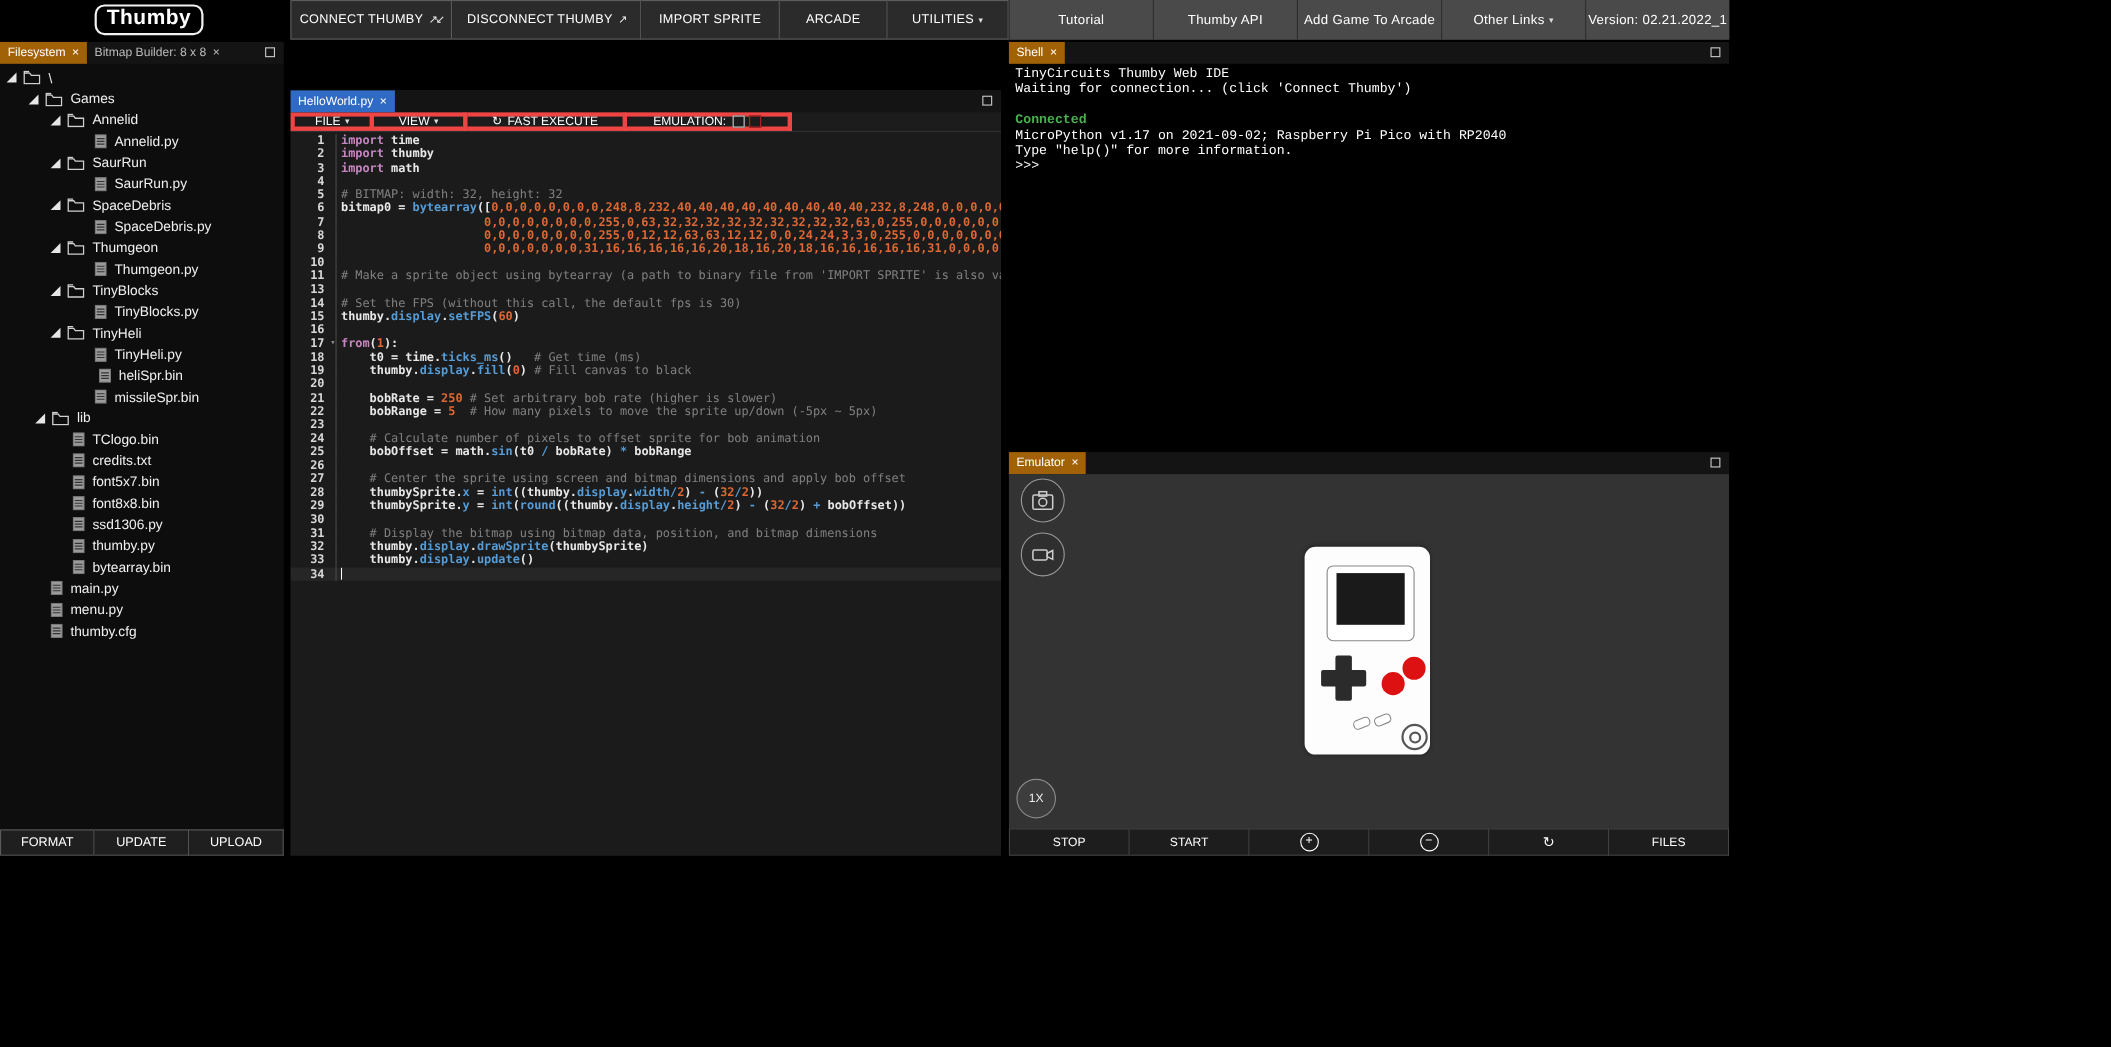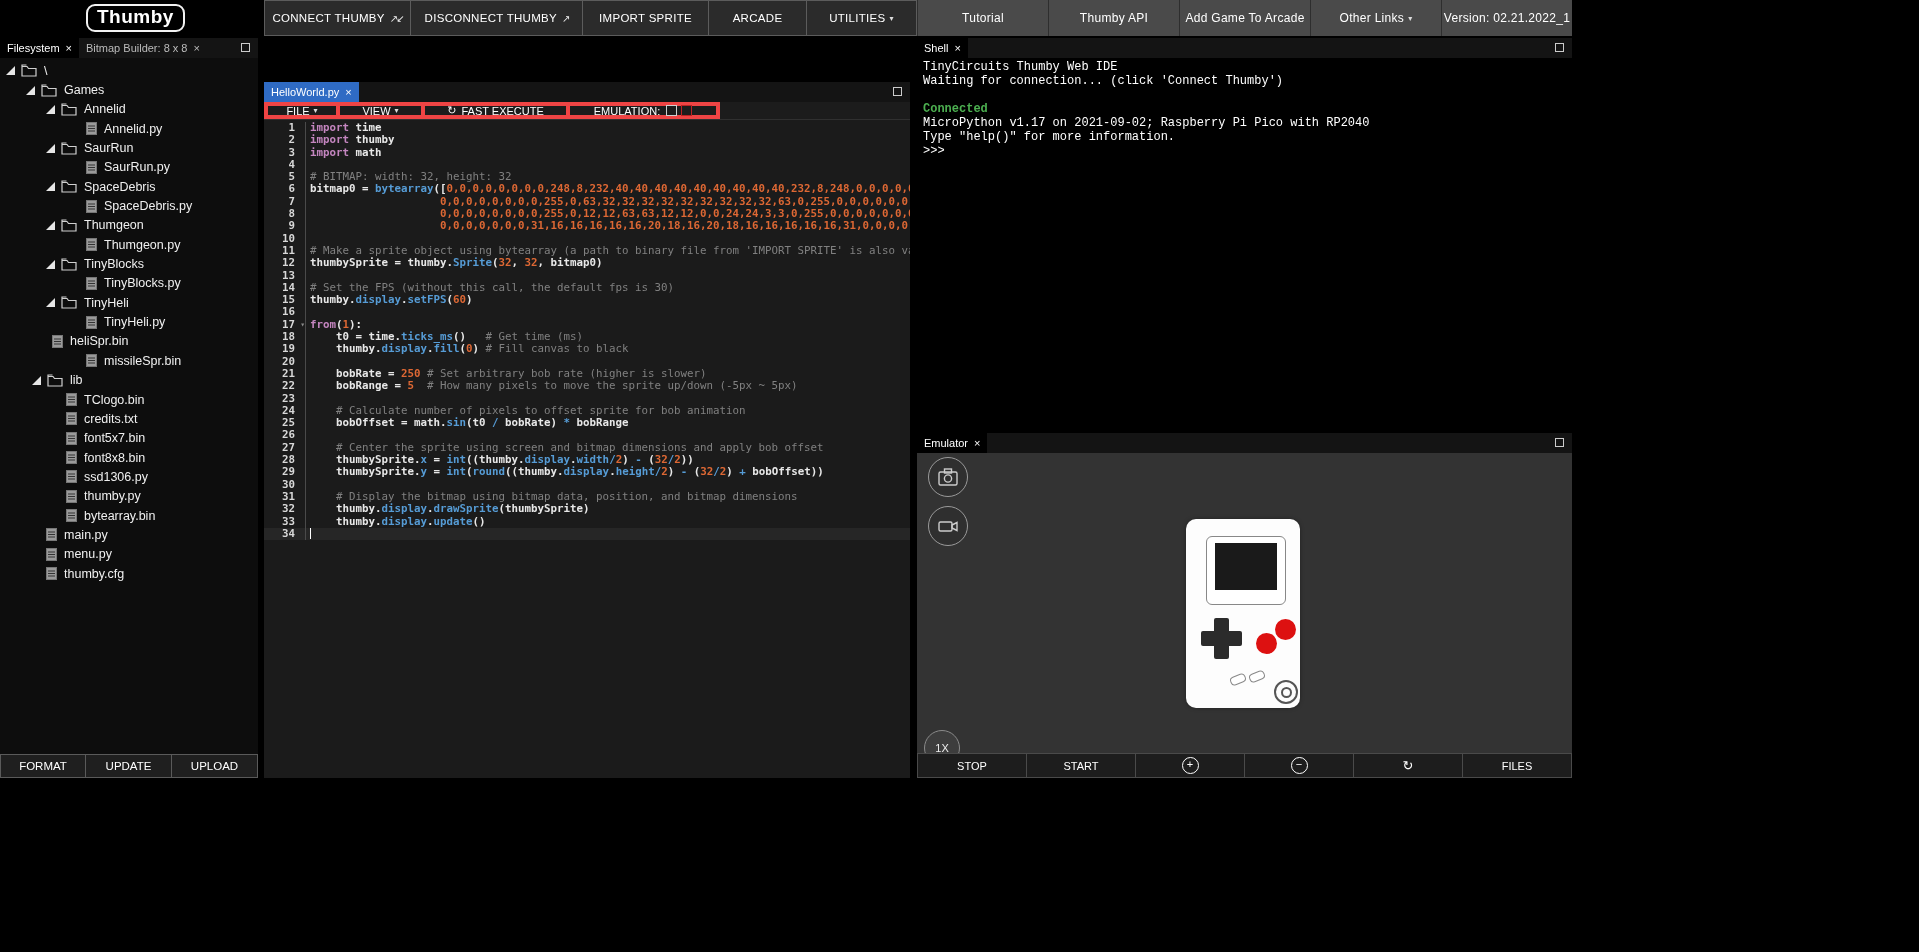--- a/index.html
+++ b/index.html
@@ -22,21 +22,21 @@
   .caret{font-size:8px;margin-left:4px;color:#ddd;}
 
   
   .main{position:absolute;left:0;top:38px;width:1572px;height:740px;display:flex;}
   .col-gap6{width:6px;} .col-gap7{width:7px;}
 
   
   .panel{display:flex;flex-direction:column;overflow:hidden;}
   .tabbar{height:20px;background:#141414;display:flex;align-items:stretch;position:relative;flex:none;}
   .tab{display:flex;align-items:center;padding:0 7px;font-size:11px;color:#bbb;cursor:pointer;white-space:nowrap;}
-  .tab.active{background:#000000;color:#fff;}
+  .tab.active{background:#a16207;color:#fff;}
   .tab.blue{background:var(--tab-blue);color:#fff;}
   .tab .x{margin-left:6px;font-size:11px;color:inherit;}
   .popout{position:absolute;right:8px;top:5px;width:7px;height:7px;border:1px solid #ccc;cursor:pointer;}
 
   
   .left-panel{width:258px;background:#0d0d0d;}
   .tree{flex:1;overflow:hidden;padding-top:3px;}
   .tree-row{height:19.35px;display:flex;align-items:center;cursor:pointer;}
   .tri{width:0;height:0;border-bottom:9px solid #e6e6e6;border-left:9px solid transparent;margin-right:6px;flex:none;}
   .tree-row .spacer{width:20px;flex:none;}
@@ -63,21 +63,21 @@
   .gutter{flex:none;width:42px;box-sizing:border-box;color:#d8d8d8;text-align:right;
     padding-right:10px;border-right:1px solid #4a4a4a;position:relative;}
   .fold{position:absolute;right:0px;top:0;font-size:8px;color:#8a8a8a;font-weight:normal;}
   .ctext{padding-left:4px;overflow:hidden;}
   .seg-p{color:var(--syn-plain);} .seg-k{color:var(--syn-keyword);}
   .seg-f{color:var(--syn-function);} .seg-n{color:var(--syn-number);}
   .seg-c{color:var(--syn-comment);font-weight:normal;}
   .cursor{display:inline-block;width:1px;height:11px;background:#fff;vertical-align:-2px;}
 
   
-  .right-col{width:655px;display:flex;flex-direction:column;gap:22px;}
+  .right-col{width:655px;display:flex;flex-direction:column;}
   .shell-panel{height:367px;background:#000;display:flex;flex-direction:column;}
   .shell-body{flex:1;padding:2px 6px;font-family:"Liberation Mono",monospace;font-size:12px;
     line-height:14px;color:#fff;cursor:text;}
   .shell-line{min-height:14px;white-space:pre;}
   .shell-line.green{color:var(--green);font-weight:bold;}
   .row-gap{height:6px;background:#000;flex:none;}
 
   .emu-panel{height:367px;display:flex;flex-direction:column;}
   .emu-body{flex:1;background:var(--emu-bg);position:relative;overflow:hidden;}
   .cam-btn{position:absolute;left:11px;width:38px;height:38px;border-radius:50%;
@@ -280,21 +280,21 @@
           <div class="tree-row" style="padding-left: 66px;">
             <span class="spacer"></span>
             <svg width="11" height="13" viewBox="0 0 11 13">
               <rect x="0.5" y="0.5" width="10" height="12" fill="#9a9a9a" stroke="#777"></rect>
               <line x1="2" y1="4" x2="9" y2="4" stroke="#333"></line>
               <line x1="2" y1="6.5" x2="9" y2="6.5" stroke="#333"></line>
               <line x1="2" y1="9" x2="9" y2="9" stroke="#333"></line>
             </svg>
             <span class="tree-label" style="margin-left: 7px;">TinyHeli.py</span>
           </div>
-          <div class="tree-row" style="padding-left: 32px;">
+          <div class="tree-row" style="padding-left: 70px;">
             <span class="spacer"></span>
             <svg width="11" height="13" viewBox="0 0 11 13">
               <rect x="0.5" y="0.5" width="10" height="12" fill="#9a9a9a" stroke="#777"></rect>
               <line x1="2" y1="4" x2="9" y2="4" stroke="#333"></line>
               <line x1="2" y1="6.5" x2="9" y2="6.5" stroke="#333"></line>
               <line x1="2" y1="9" x2="9" y2="9" stroke="#333"></line>
             </svg>
             <span class="tree-label" style="margin-left: 7px;">heliSpr.bin</span>
           </div>
           <div class="tree-row" style="padding-left: 66px;">
@@ -458,21 +458,20 @@
           <div class="code-line"><span class="gutter">2</span><span class="ctext"><span class="seg-k">import</span><span class="seg-p"> thumby</span></span></div>
           <div class="code-line"><span class="gutter">3</span><span class="ctext"><span class="seg-k">import</span><span class="seg-p"> math</span></span></div>
           <div class="code-line"><span class="gutter">4</span><span class="ctext"></span></div>
           <div class="code-line"><span class="gutter">5</span><span class="ctext"><span class="seg-c"># BITMAP: width: 32, height: 32</span></span></div>
           <div class="code-line"><span class="gutter">6</span><span class="ctext"><span class="seg-p">bitmap0 = </span><span class="seg-f">bytearray</span><span class="seg-p">([</span><span class="seg-n">0,0,0,0,0,0,0,0,248,8,232,40,40,40,40,40,40,40,40,40,232,8,248,0,0,0,0,0,0,0,0,0,</span></span></div>
           <div class="code-line"><span class="gutter">7</span><span class="ctext"><span class="seg-n">                    0,0,0,0,0,0,0,0,255,0,63,32,32,32,32,32,32,32,32,32,63,0,255,0,0,0,0,0,0,0,0,0,</span></span></div>
           <div class="code-line"><span class="gutter">8</span><span class="ctext"><span class="seg-n">                    0,0,0,0,0,0,0,0,255,0,12,12,63,63,12,12,0,0,24,24,3,3,0,255,0,0,0,0,0,0,0,0,</span></span></div>
           <div class="code-line"><span class="gutter">9</span><span class="ctext"><span class="seg-n">                    0,0,0,0,0,0,0,31,16,16,16,16,16,20,18,16,20,18,16,16,16,16,16,31,0,0,0,0,0,0,0,0</span></span></div>
           <div class="code-line"><span class="gutter">10</span><span class="ctext"></span></div>
           <div class="code-line"><span class="gutter">11</span><span class="ctext"><span class="seg-c"># Make a sprite object using bytearray (a path to binary file from 'IMPORT SPRITE' is also valid)</span></span></div>
-          <div class="code-line"><span class="gutter">12</span><span class="ctext"><span class="seg-p">thumbySprite = thumby.</span><span class="seg-f">Sprite</span><span class="seg-p">(</span><span class="seg-n">32</span><span class="seg-p">, </span><span class="seg-n">32</span><span class="seg-p">, bitmap0)</span></span></div>
           <div class="code-line"><span class="gutter">13</span><span class="ctext"></span></div>
           <div class="code-line"><span class="gutter">14</span><span class="ctext"><span class="seg-c"># Set the FPS (without this call, the default fps is 30)</span></span></div>
           <div class="code-line"><span class="gutter">15</span><span class="ctext"><span class="seg-p">thumby.</span><span class="seg-f">display</span><span class="seg-p">.</span><span class="seg-f">setFPS</span><span class="seg-p">(</span><span class="seg-n">60</span><span class="seg-p">)</span></span></div>
           <div class="code-line"><span class="gutter">16</span><span class="ctext"></span></div>
           <div class="code-line"><span class="gutter">17<span class="fold">▾</span></span><span class="ctext"><span class="seg-k">from</span><span class="seg-p">(</span><span class="seg-n">1</span><span class="seg-p">):</span></span></div>
           <div class="code-line"><span class="gutter">18</span><span class="ctext"><span class="seg-p">    t0 = time.</span><span class="seg-f">ticks_ms</span><span class="seg-p">()   </span><span class="seg-c"># Get time (ms)</span></span></div>
           <div class="code-line"><span class="gutter">19</span><span class="ctext"><span class="seg-p">    thumby.</span><span class="seg-f">display</span><span class="seg-p">.</span><span class="seg-f">fill</span><span class="seg-p">(</span><span class="seg-n">0</span><span class="seg-p">) </span><span class="seg-c"># Fill canvas to black</span></span></div>
           <div class="code-line"><span class="gutter">20</span><span class="ctext"></span></div>
           <div class="code-line"><span class="gutter">21</span><span class="ctext"><span class="seg-p">    bobRate = </span><span class="seg-n">250</span><span class="seg-p"> </span><span class="seg-c"># Set arbitrary bob rate (higher is slower)</span></span></div>
           <div class="code-line"><span class="gutter">22</span><span class="ctext"><span class="seg-p">    bobRange = </span><span class="seg-n">5</span><span class="seg-p">  </span><span class="seg-c"># How many pixels to move the sprite up/down (-5px ~ 5px)</span></span></div>

